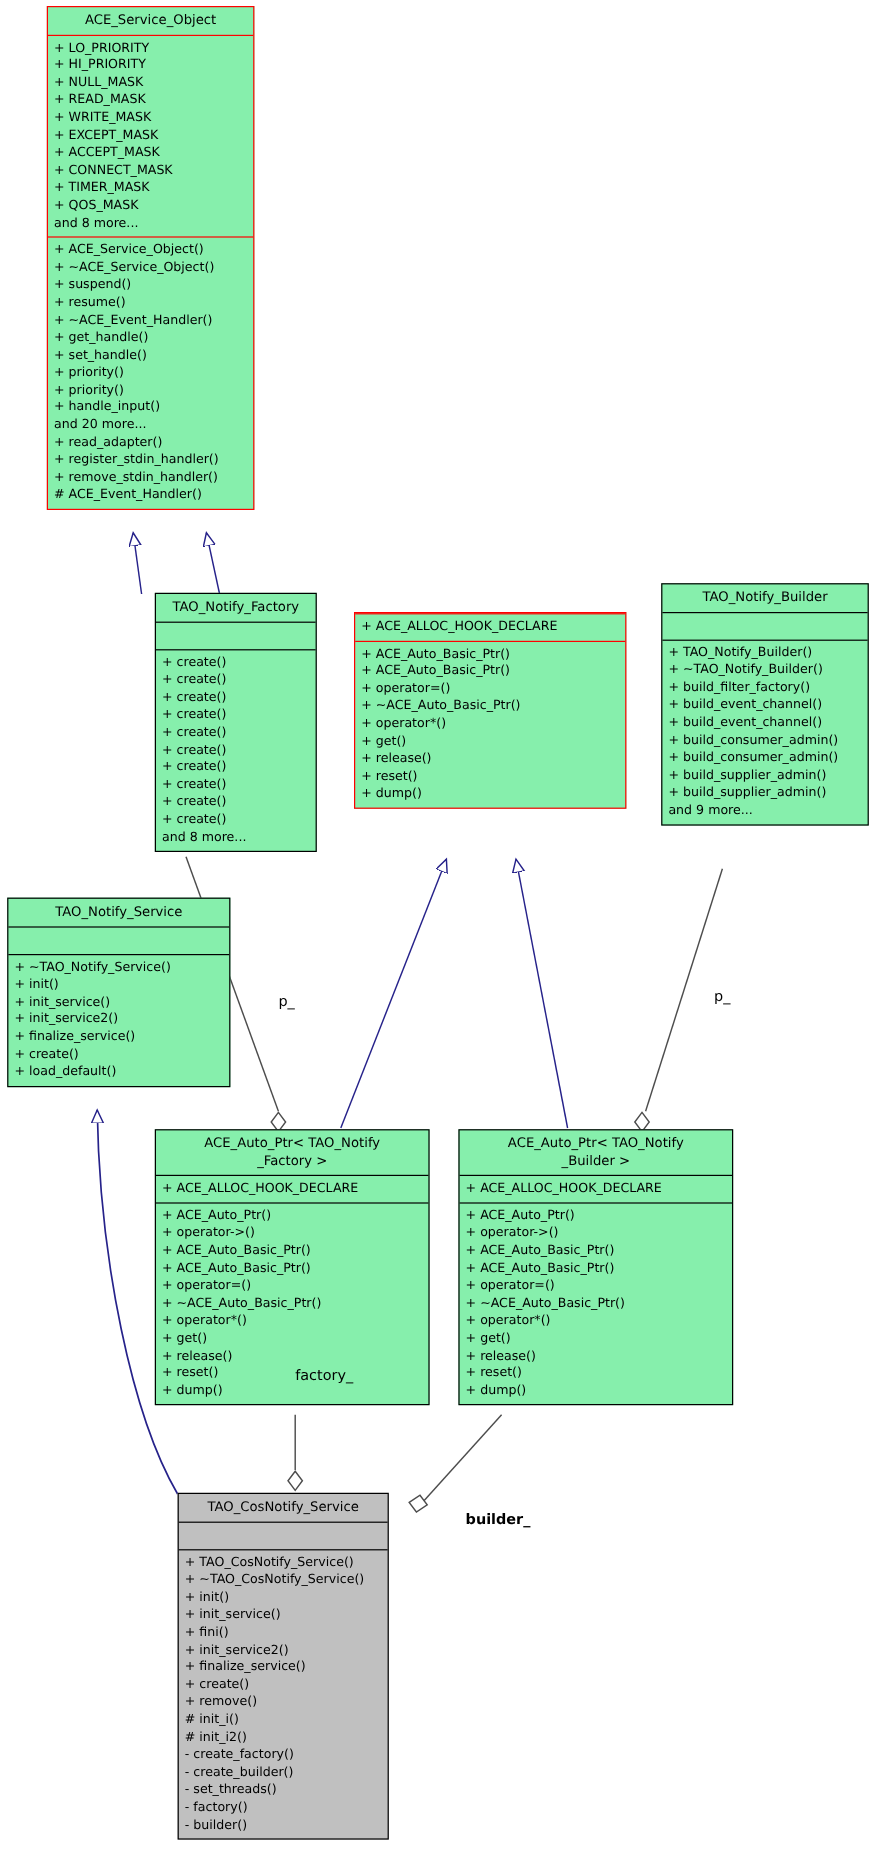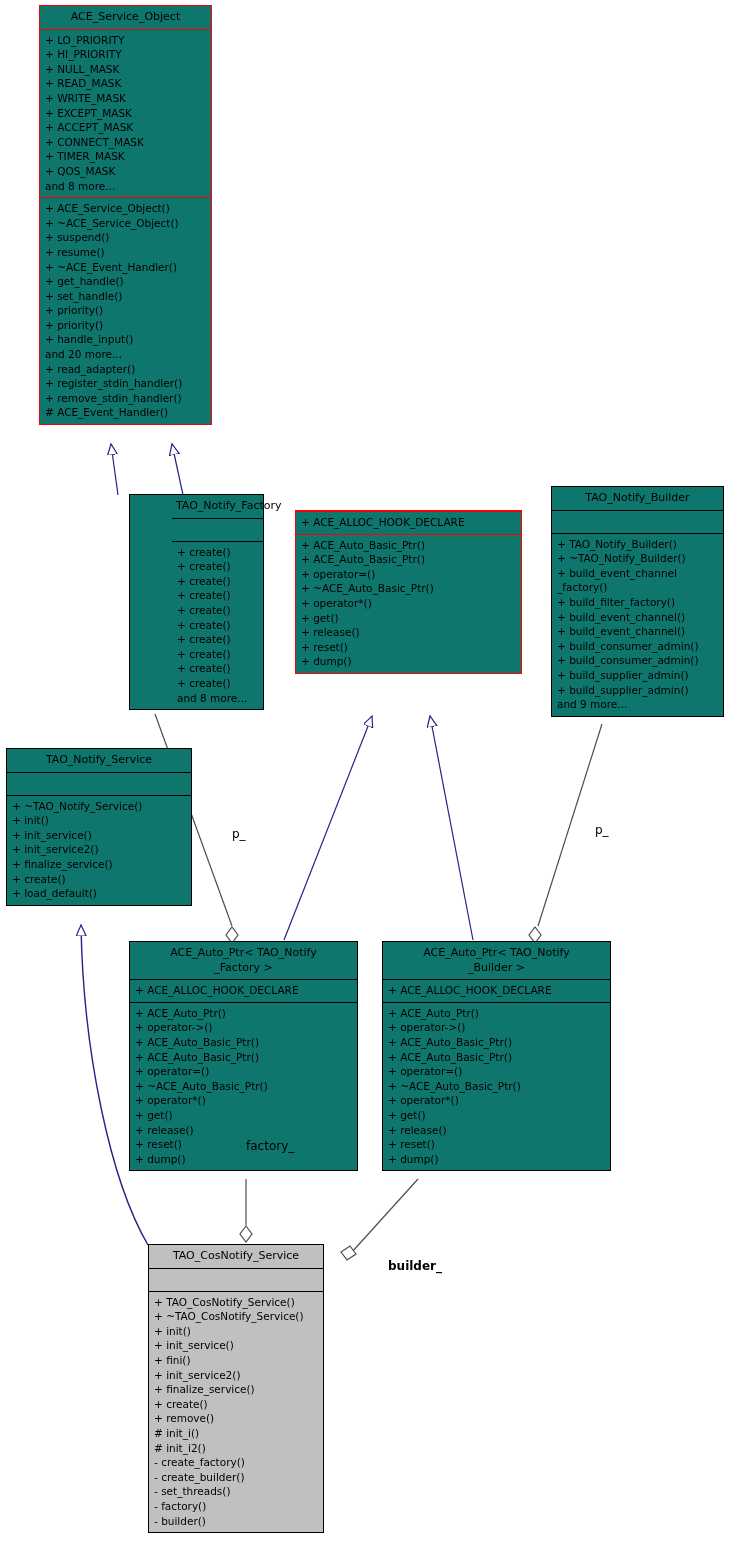--- a/index.html
+++ b/index.html
@@ -22,21 +22,21 @@
     position: absolute;
     left: 0;
     top: 0;
     width: 729px;
     height: 1547px;
     pointer-events: none;
   }
   .uml-box {
     position: absolute;
     box-sizing: border-box;
-    background: #0f766e;
+    background: #86efac;
     border: 1px solid #000000;
     font-size: 10.5px;
     line-height: 14.6px;
     color: #000000;
     z-index: 5;
   }
   .uml-box.red {
     border-color: #ff0000;
   }
   .uml-box.highlight {
@@ -143,21 +143,21 @@
       <div class="member">+ priority()</div>
       <div class="member">+ handle_input()</div>
       <div class="member">and 20 more...</div>
       <div class="member">+ read_adapter()</div>
       <div class="member">+ register_stdin_handler()</div>
       <div class="member">+ remove_stdin_handler()</div>
       <div class="member"># ACE_Event_Handler()</div>
     </div>
   </div>
 
-  <div class="uml-box" style="left:129px; top:494px; width:135px;padding-left:42px;">
+  <div class="uml-box" style="left:129px; top:494px; width:135px;">
     <div class="box-title">TAO_Notify_Factory</div>
     <div class="sep"></div>
     <div class="compartment empty"></div>
     <div class="sep"></div>
     <div class="compartment">
       <div class="member">+ create()</div>
       <div class="member">+ create()</div>
       <div class="member">+ create()</div>
       <div class="member">+ create()</div>
       <div class="member">+ create()</div>
@@ -190,22 +190,20 @@
   </div>
 
   <div class="uml-box" style="left:551px; top:486px; width:173px;">
     <div class="box-title">TAO_Notify_Builder</div>
     <div class="sep"></div>
     <div class="compartment empty"></div>
     <div class="sep"></div>
     <div class="compartment">
       <div class="member">+ TAO_Notify_Builder()</div>
       <div class="member">+ ~TAO_Notify_Builder()</div>
-      <div class="member wrap">+ build_event_channel
-_factory()</div>
       <div class="member">+ build_filter_factory()</div>
       <div class="member">+ build_event_channel()</div>
       <div class="member">+ build_event_channel()</div>
       <div class="member">+ build_consumer_admin()</div>
       <div class="member">+ build_consumer_admin()</div>
       <div class="member">+ build_supplier_admin()</div>
       <div class="member">+ build_supplier_admin()</div>
       <div class="member">and 9 more...</div>
     </div>
   </div>

